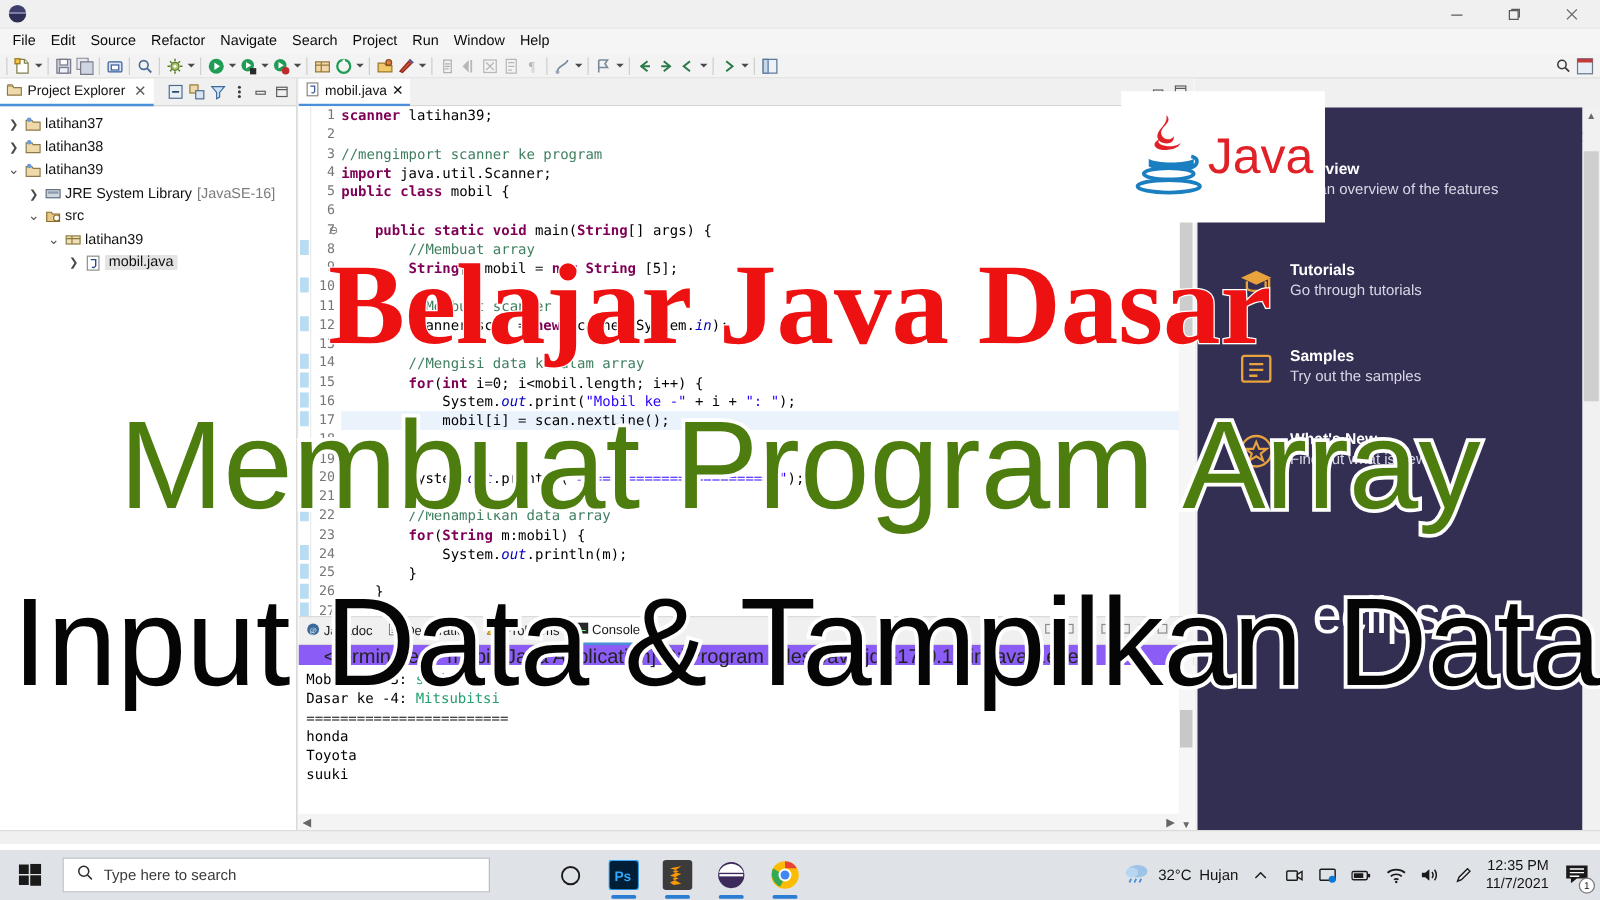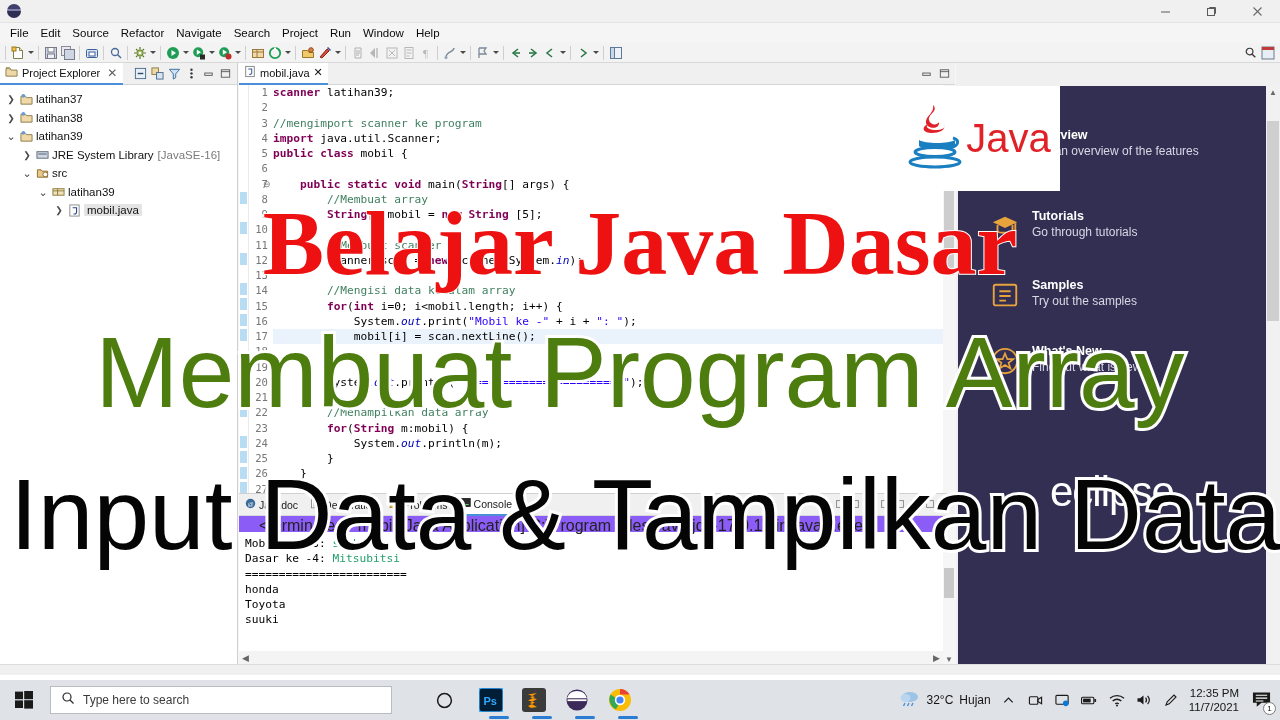--- a/index.html
+++ b/index.html
@@ -131,21 +131,21 @@
   .wc-brand { position: absolute; left: 92px; top: 382px; color: #ffffff; font-size: 42px; letter-spacing: -1px; }
   .wc-vscroll { position: absolute; right: 0; top: 23px; width: 14px; height: 578px; background: #f1f1f1; }
   .wc-vthumb { position: absolute; left: 1px; top: 35px; width: 12px; height: 200px; background: #cfcfcf; }
 
   
   .statusbar { position: absolute; left: 0; top: 601px; width: 1280px; height: 11px; background: #f0f0f0; border-top: 1px solid #dcdcdc; }
 
   
   .ov { position: absolute; pointer-events: none; }
   .ov-java {
-    left: 897px; top: 86px; width: 163px; height: 105px; background: #fff;
+    left: 897px; top: 73px; width: 163px; height: 105px; background: #fff;
     display: flex; align-items: center; justify-content: center; gap: 2px;
   }
   .ov-java .jtext { color: #e12128; font-size: 40px; font-family: "Liberation Sans", sans-serif; }
   .title-red {
     left: 50%; transform: translateX(-50%); top: 195px; width: 1200px; text-align: center;
     font-family: "Liberation Serif", serif; font-weight: bold; font-size: 92px; line-height: 96px;
     color: #ee1111; white-space: nowrap;
     -webkit-text-stroke: 2px #ffffff; paint-order: stroke fill;
   }
   .title-black1 {
@@ -163,21 +163,21 @@
 
   
   .taskbar { position: absolute; left: 0; top: 680px; width: 1280px; height: 40px; background: #dfe3e8; display: flex; align-items: center; }
   .tb-start { width: 48px; height: 40px; display: flex; align-items: center; justify-content: center; }
   .tb-search {
     width: 342px; height: 28px; background: #ffffff; border: 1px solid #b9bdc2;
     display: flex; align-items: center; gap: 8px; padding-left: 10px; margin-left: 2px;
   }
   .tb-search .ph { font-size: 12px; color: #3a3a3a; }
   .tb-apps { display: flex; align-items: center; gap: 3px; margin-left: 44px; }
-  .tb-app { width: 40px; height: 40px; display: flex; align-items: center; justify-content: flex-start; position: relative; }
+  .tb-app { width: 40px; height: 40px; display: flex; align-items: center; justify-content: center; position: relative; }
   .tb-app.run::after { content: ""; position: absolute; bottom: 1px; left: 10px; width: 20px; height: 3px; background: #2b7cd3; border-radius: 2px; }
   .tray { margin-left: auto; display: flex; align-items: center; gap: 9px; padding-right: 6px; height: 40px; }
   .tray-weather { display: flex; align-items: center; gap: 6px; }
   .tray-txt { font-size: 12px; color: #141414; }
   .tray-clock { display: flex; flex-direction: column; align-items: flex-end; line-height: 14px; font-size: 11.5px; color: #141414; }
   .tray-ico { width: 18px; height: 18px; display: flex; align-items: center; justify-content: center; }
   .notif { position: relative; width: 26px; height: 26px; display: flex; align-items: center; justify-content: center; }
   .notif-badge {
     position: absolute; right: -2px; bottom: -2px; width: 13px; height: 13px; border-radius: 50%;
     background: #ffffff; border: 1px solid #7a7a7a; color: #111; font-size: 8px;

